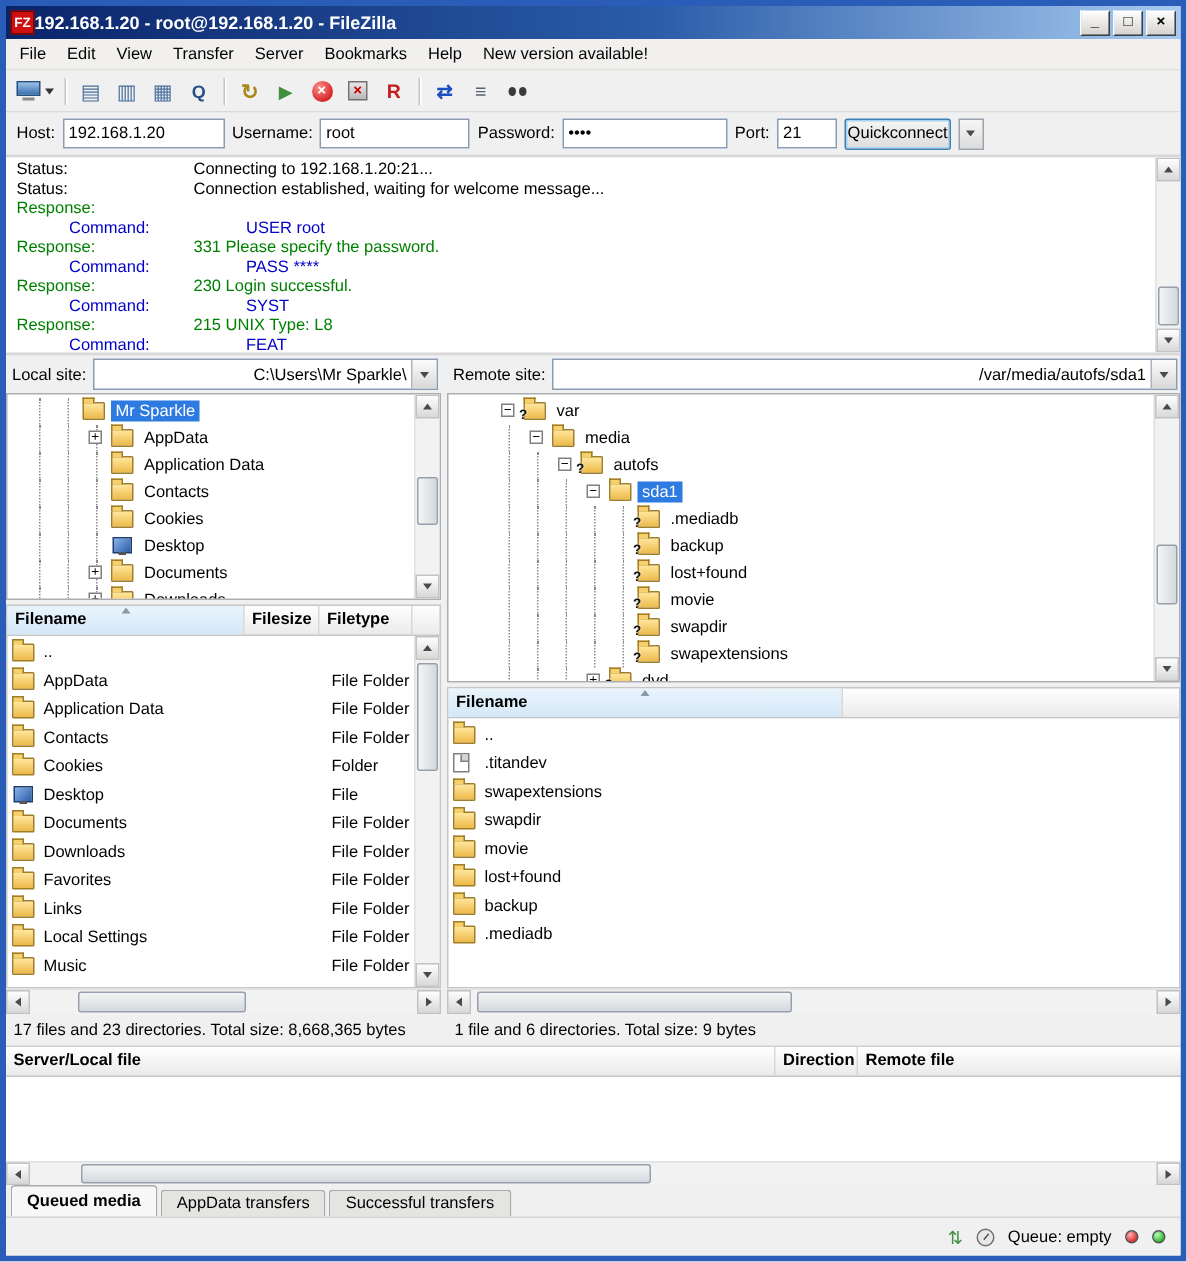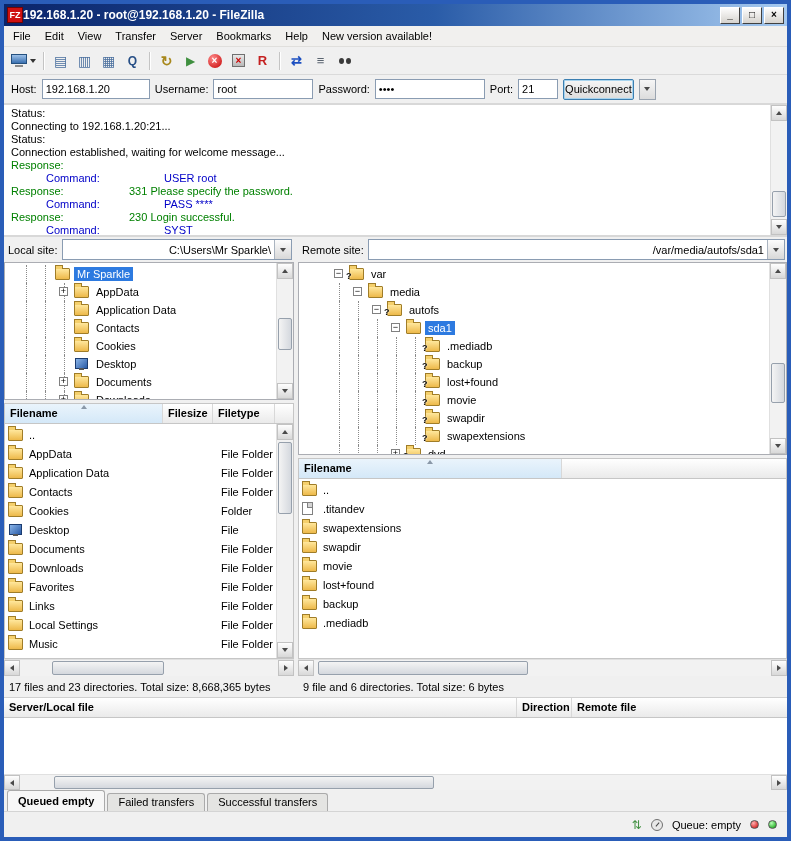--- a/index.html
+++ b/index.html
@@ -41,21 +41,21 @@
   .quickbar { flex:0 0 30px; display:flex; align-items:center; gap:5px; padding:0 7px; background:#f0f0f0; border-bottom:2px solid #d8d8d8; }
   .qinput { height:20px; border:1px solid #8a9cb2; background:#fff; padding:2px 3px; font:inherit; }
   .w-host{width:108px} .w-user{width:100px} .w-pass{width:110px} .w-port{width:40px}
   .qc-btn { height:21px; padding:0 1px; background:linear-gradient(#f6f6f6,#dcdcdc); border:1px solid #3c7fb1; box-shadow:0 0 0 1px #a8d4ee inset; border-radius:2px; font:inherit; }
   .qc-dd { width:17px; height:21px; background:linear-gradient(#f6f6f6,#dcdcdc); border:1px solid #9aa4b0; display:flex; align-items:center; justify-content:center; }
 
   
   .logpane { flex:0 0 132px; background:#fff; border-bottom:2px solid #d8d8d8; position:relative; overflow:hidden; padding:2px 20px 0 7px; }
   .logline { display:flex; line-height:13px; white-space:nowrap; }
   .loglabel { width:118px; flex:none; }
-  .log-status { color:#000;flex-direction:column; }
+  .log-status { color:#000; }
   .log-response { color:#008000; }
   .log-command { color:#0000c8;margin-left:35px; }
 
   
   .vscroll { position:absolute; top:0; right:0; bottom:0; width:17px; background:#f2f2f2; border-left:1px solid #e0e0e0; }
   .sb-btn { position:absolute; background:linear-gradient(#fefefe,#d8d8d8); border:1px solid #c2c2c2; display:flex; align-items:center; justify-content:center; }
   .vscroll .sb-btn { left:0; right:0; height:16px; }
   .sb-up { top:0; } .sb-down { bottom:0; }
   .sb-vthumb { position:absolute; left:1px; right:1px; background:linear-gradient(90deg,#f4f4f4,#d4d8de); border:1px solid #96a0ac; border-radius:2px; }
   .hscroll { flex:0 0 17px; background:#f2f2f2; border-top:1px solid #e0e0e0; position:relative; }
@@ -650,43 +650,43 @@
       </div>
       <div class="hscroll">
         <div class="sb-btn sb-left">
             <span class="tri-l"></span>
           </div>
         <div class="sb-hthumb" style="left:20px;width:210px;"></div>
         <div class="sb-btn sb-right">
             <span class="tri-r"></span>
           </div>
       </div>
-      <div class="statusline">9 file and 6 directories. Total size: 6 bytes</div>
+      <div class="statusline">1 file and 6 directories. Total size: 9 bytes</div>
     </div>
   </div>
 
   <div class="qheader">
     <div class="hcol" style="width:513px;"><span>Server/Local file</span></div>
     <div class="hcol" style="width:55px;"><span>Direction</span></div>
     <div class="hcol" style="flex:1;border-right:none;"><span>Remote file</span></div>
   </div>
   <div class="qbody"></div>
   <div class="hscroll qhscroll">
     <div class="sb-btn sb-left">
         <span class="tri-l"></span>
       </div>
     <div class="sb-hthumb" style="left:50px;width:380px;"></div>
     <div class="sb-btn sb-right">
         <span class="tri-r"></span>
       </div>
   </div>
 
   <div class="tabsrow">
-    <span class="tab tab-active">Queued empty</span>
-    <span class="tab">Failed transfers</span>
+    <span class="tab tab-active">Queued media</span>
+    <span class="tab">AppData transfers</span>
     <span class="tab">Successful transfers</span>
   </div>
 
   <div class="statusbar">
     <span class="c-green" style="font-size:12px;">⇅</span>
     <span class="gauge"></span>
     <span>Queue: empty</span>
     <span class="led led-red"></span>
     <span class="led led-green"></span>
   </div>

